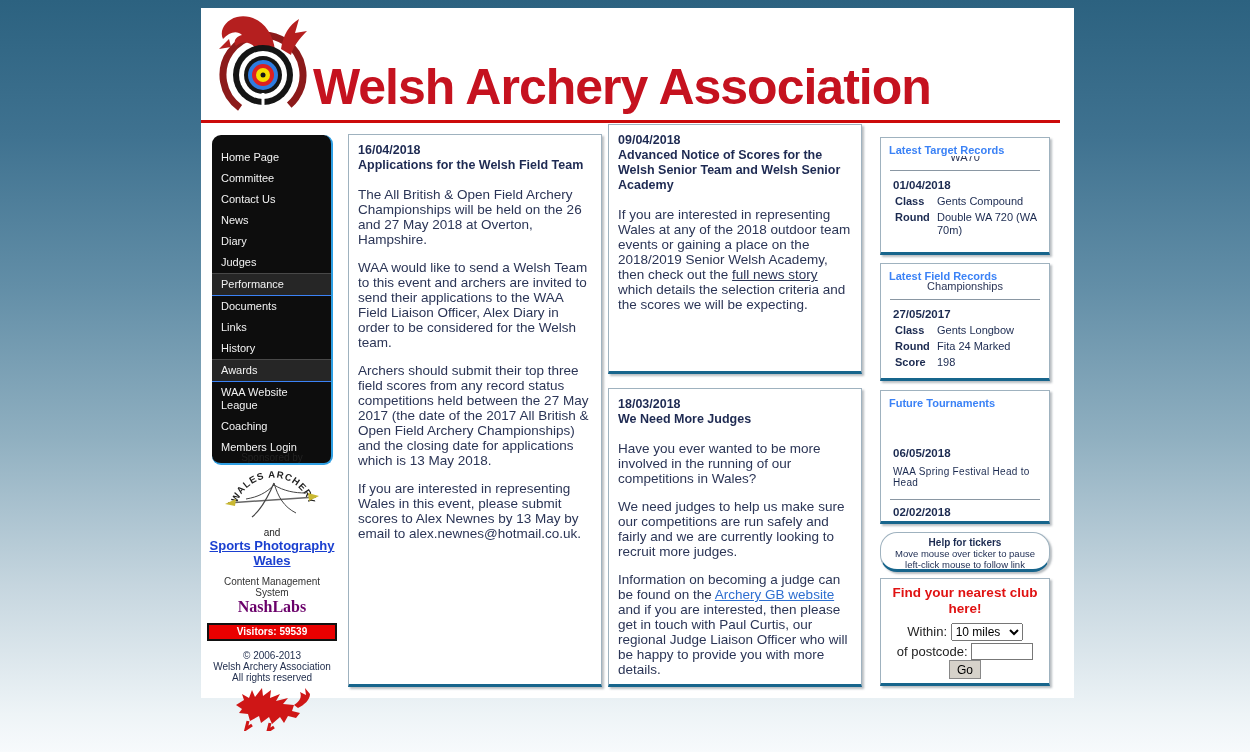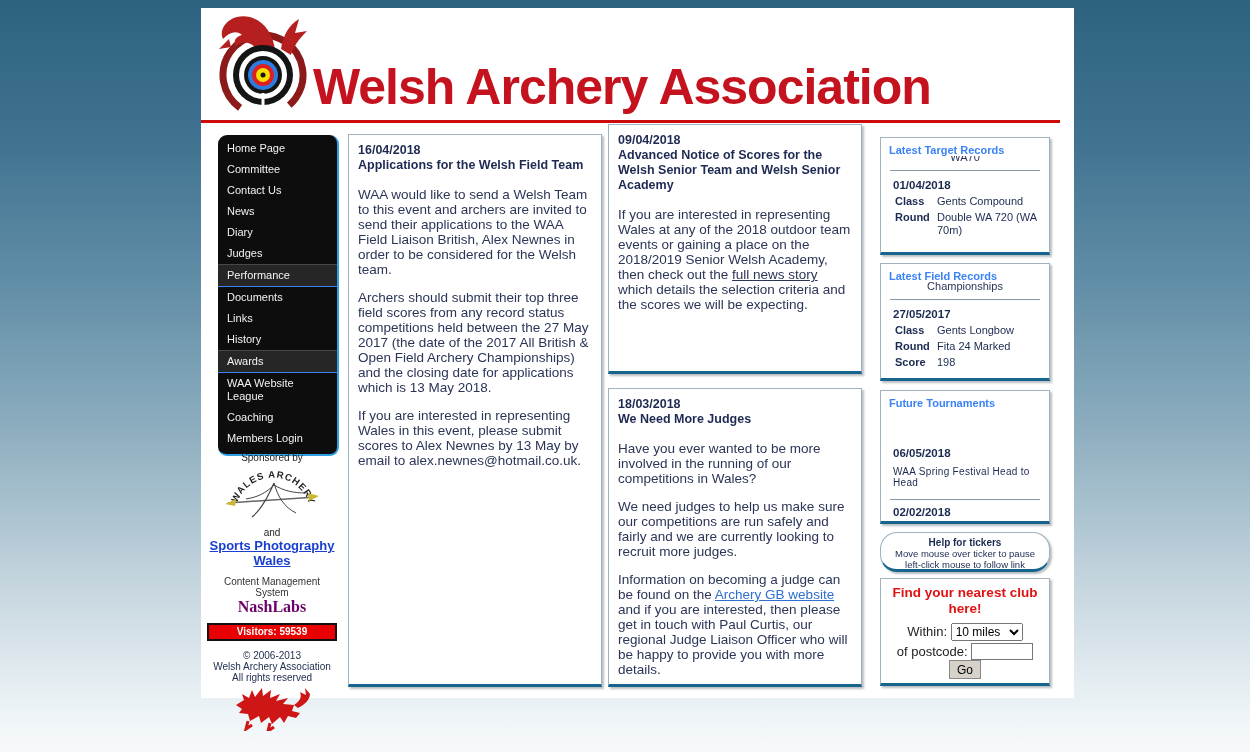--- a/index.html
+++ b/index.html
@@ -19,22 +19,22 @@
   
   .header { position:absolute; left:0; top:0; width:859px; height:112px; background:#fff; }
   .logo-svg { position:absolute; left:14px; top:1px; }
   .site-title {
     position:absolute; left:112px; top:50px; width:740px;
     font-size:50px; font-weight:bold; color:#c5121f; letter-spacing:-1px; white-space:nowrap;
   }
   .red-rule { position:absolute; left:0; top:112px; width:859px; height:3px; background:#cc0a0a; }
   
   .menu {
-    position:absolute; left:17px; top:127px; width:121px;
-    background:#0d0d0d; border-radius:9px; padding:3px 0 5px 0;
+    position:absolute; left:11px; top:127px; width:121px;
+    background:#0d0d0d; border-radius:9px; padding:12px 0 5px 0;
     border-right:2px solid #2f9fe3; border-bottom:2px solid #2f9fe3;
   }
   .menu-item {
     color:#f2f2f2; font-size:11px; line-height:13px; padding:4px 4px 4px 9px; cursor:pointer;
   }
   .menu-item.active { background:#262626; border-top:1px solid #484848; border-bottom:1px solid #3b82f6; }
   
   .sponsor-col { position:absolute; left:4px; top:444px; width:134px; text-align:center; color:#23304f; }
   .sp-small { font-size:10px; color:#222; }
   .sp-link { display:block; font-size:13px; font-weight:bold; color:#1a3fd0; text-decoration:underline; cursor:pointer; line-height:15px; }
@@ -156,21 +156,22 @@
       <svg width="76" height="46" viewBox="0 0 76 46" style="margin-top:2px;">
         <path d="M2,20 L10,15 L8,9 L15,13 L18,5 L21,12 L28,3 L29,11 L37,5 L36,13 L46,9 L42,16 L54,13 L49,19 L60,20 L58,26 L66,28 L62,33 L54,31 L50,38 L46,32 L38,39 L35,32 L27,38 L25,31 L16,36 L14,29 L5,28 L8,24 Z" fill="#cf1616"></path>
         <path d="M60,20 C66,16 68,12 66,7 L72,10 L71,3 L76,9 C76,15 70,20 64,23 Z" fill="#cf1616"></path>
         <path d="M14,36 L12,44 L18,40 M36,38 L34,46 L40,42" stroke="#cf1616" stroke-width="3" fill="none"></path>
       </svg>
     </div>
 
     <div class="box article" style="left:147px; top:126px; height:553px;">
       <div class="art-date">16/04/2018</div>
       <div class="art-title">Applications for the Welsh Field Team</div>
-      <p>WAA would like to send a Welsh Team to this event and archers are invited to send their applications to the WAA Field Liaison British, Alex Newnes in order to be considered for the Welsh team.</p>
+      <p>The All British &amp; Open Field Archery Championships will be held on the 26 and 27 May 2018 at Overton, Hampshire.</p>
+      <p>WAA would like to send a Welsh Team to this event and archers are invited to send their applications to the WAA Field Liaison Officer, Alex Diary in order to be considered for the Welsh team.</p>
       <p>Archers should submit their top three field scores from any record status competitions held between the 27 May 2017 (the date of the 2017 All British &amp; Open Field Archery Championships) and the closing date for applications which is 13 May 2018.</p>
       <p>If you are interested in representing Wales in this event, please submit scores to Alex Newnes by 13 May by email to alex.newnes@hotmail.co.uk.</p>
     </div>
 
     <div class="box article" style="left:407px; top:116px; height:250px;">
       <div class="art-date">09/04/2018</div>
       <div class="art-title">Advanced Notice of Scores for the Welsh Senior Team and Welsh Senior Academy</div>
       <p><span>If you are interested in representing Wales at any of the 2018 outdoor team events or gaining a place on the 2018/2019 Senior Welsh Academy, then check out the </span><a class="dark-link">full news story</a><span> which details the selection criteria and the scores we will be expecting.</span></p>
     </div>
 

